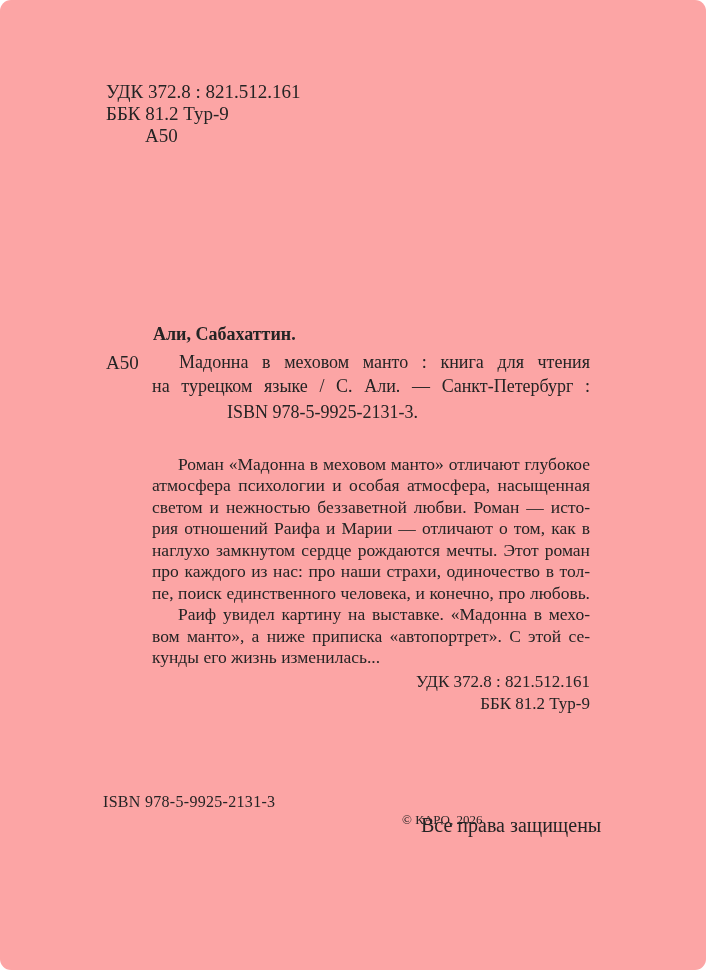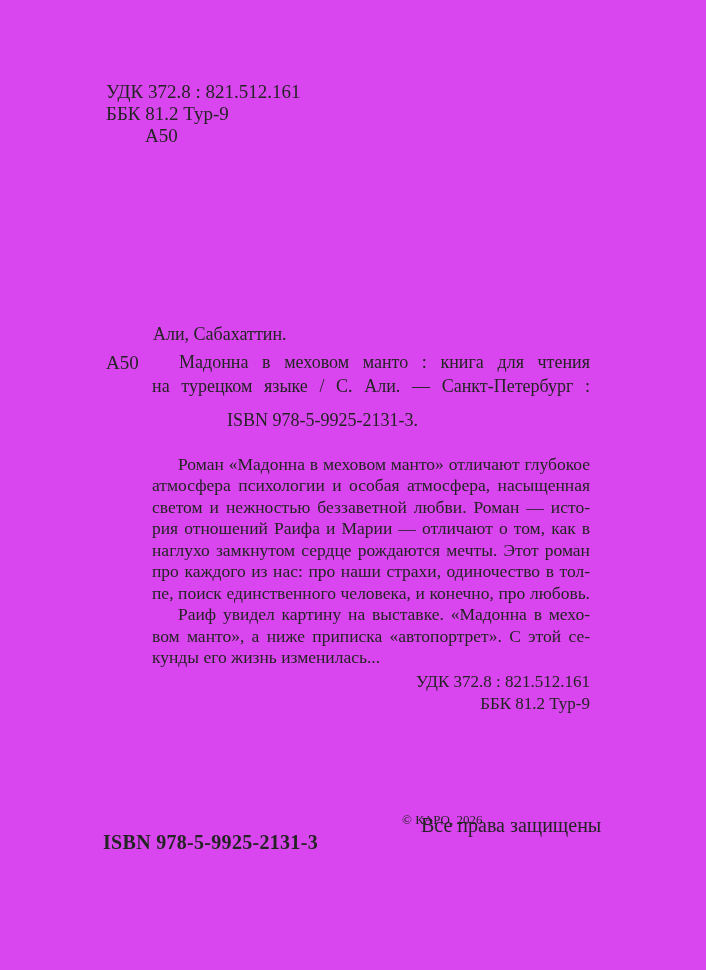--- a/index.html
+++ b/index.html
@@ -11,21 +11,22 @@
     height: 970px;
     background: #ffffff;
     font-family: "Liberation Serif", "DejaVu Serif", serif;
     color: #242424;
     position: relative;
     overflow: hidden;
   }
   .page {
     position: absolute;
     inset: 0;
-    background: #d946ef;
+    background: #fca5a5;
+    border-radius: 11px;
   }
 
   
   .top-codes {
     position: absolute;
     left: 106px;
     top: 81px;
     font-size: 19px;
     line-height: 22px;
     white-space: nowrap;
@@ -33,21 +34,21 @@
   .top-codes .mark {
     padding-left: 39px;
   }
 
   
   .author-line {
     position: absolute;
     left: 153px;
     top: 324px;
     font-size: 18px;
-    font-weight: normal;
+    font-weight: bold;
     white-space: nowrap;
   }
 
   
   .biblio {
     position: absolute;
     left: 106px;
     top: 351px;
     width: 484px;
     font-size: 18px;
@@ -58,21 +59,21 @@
     left: 0;
     top: 0;
     font-size: 19px;
   }
   .biblio .biblio-text {
     margin-left: 46px;
     width: 438px;
   }
   .isbn-line {
     margin-left: 75px;
-    margin-top: 11px;
+    margin-top: 3px;
     white-space: nowrap;
   }
 
   
   .jline {
     width: 100%;
   }
   .jline.just {
     text-align: justify;
     text-align-last: justify;
@@ -112,23 +113,23 @@
   .rights {
     position: absolute;
     left: 421px;
     top: 814px;
     font-size: 20px;
     white-space: nowrap;
   }
   .isbn-bottom {
     position: absolute;
     left: 103px;
-    top: 831px;
-    font-size: 20px;
-    font-weight: bold;
+    top: 793px;
+    font-size: 16px;
+    font-weight: normal;
     letter-spacing: 0.3px;
     white-space: nowrap;
   }
 </style>
 </head>
 <body>
 
 <div class="page">
 
   <div class="top-codes">

